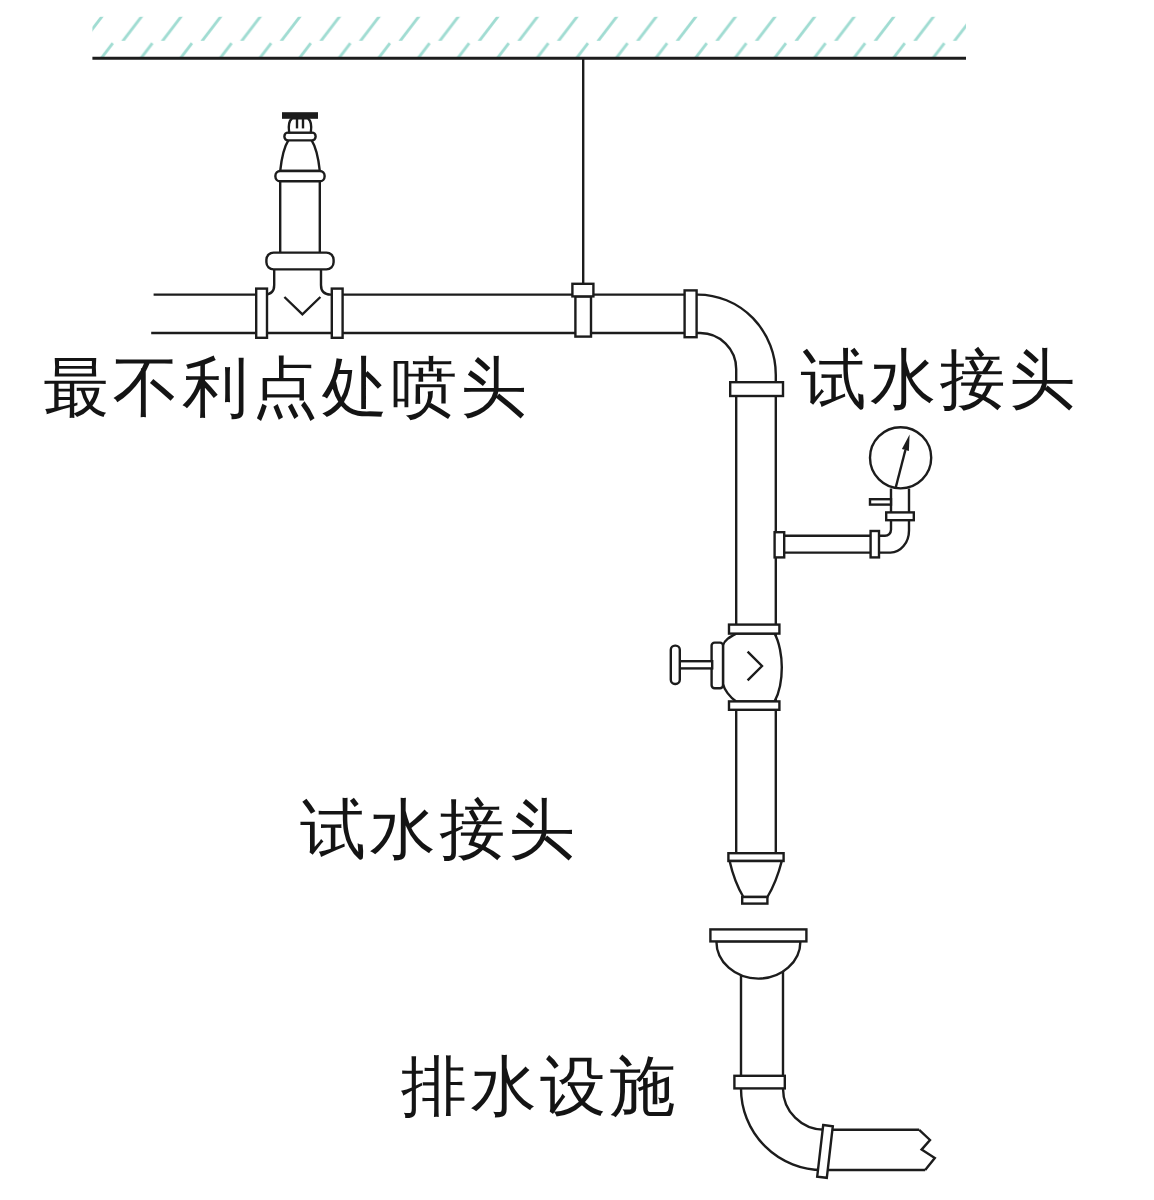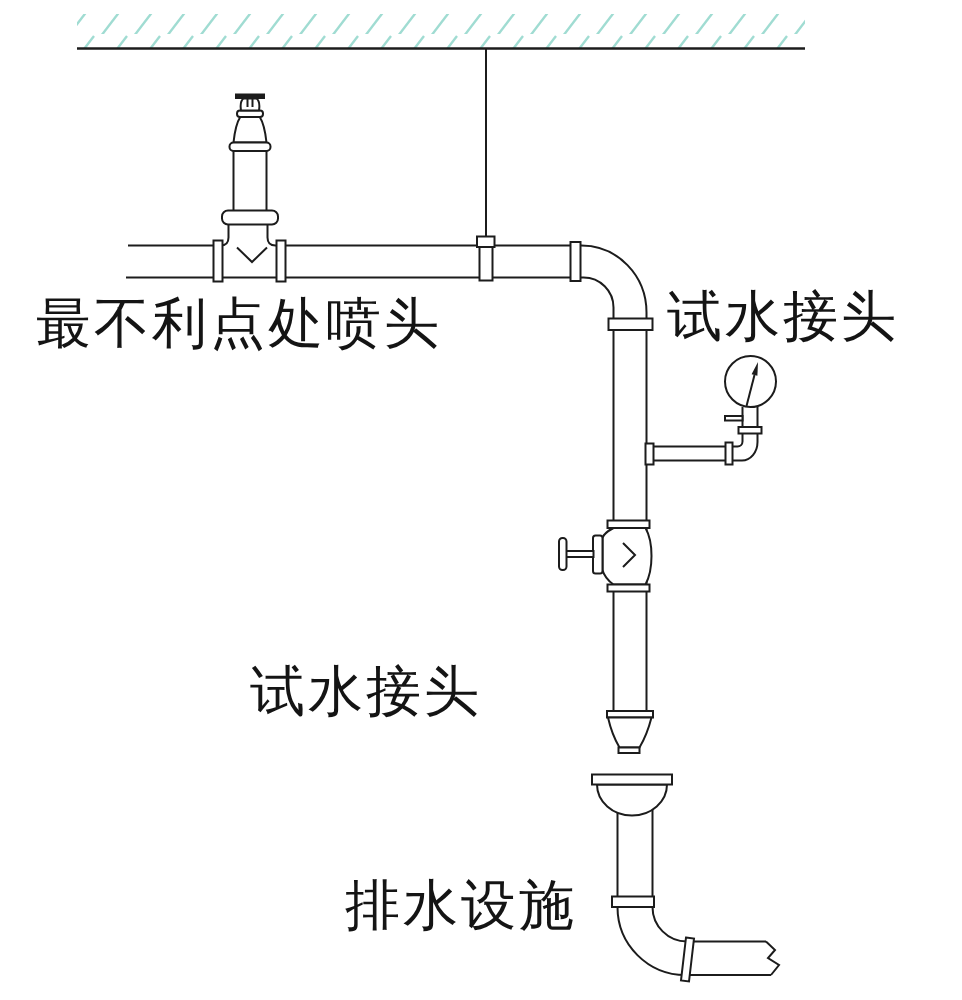--- a/index.html
+++ b/index.html
@@ -88,14 +88,14 @@
     <rect class="wfill" x="612" y="896.5" width="42" height="10.5"></rect>
     <path class="stroke" d="M617.5,907 A68,68 0 0 0 685.5,975 H771"></path>
     <path class="stroke" d="M652.5,907 A34.5,34.5 0 0 0 687,941.5 H766"></path>
     <polygon class="wfill" points="686,937.5 694,938.5 689,981.5 681,980.5"></polygon>
     <path class="stroke" d="M766,941.5 L775,950 L768,958 L779,965 L771,975"></path>
   </svg>
 
   <div class="lbl" style="left:36px;top:296px;">最不利点处喷头</div>
   <div class="lbl" style="left:667px;top:289px;">试水接头</div>
   <div class="lbl" style="left:250px;top:664px;">试水接头</div>
-  <div class="lbl" style="left:345px;top:878px;text-align:right;">排水设施</div>
+  <div class="lbl" style="left:334px;top:878px;text-align:right;">排水设施</div>
 </div>
 
 </body></html>

